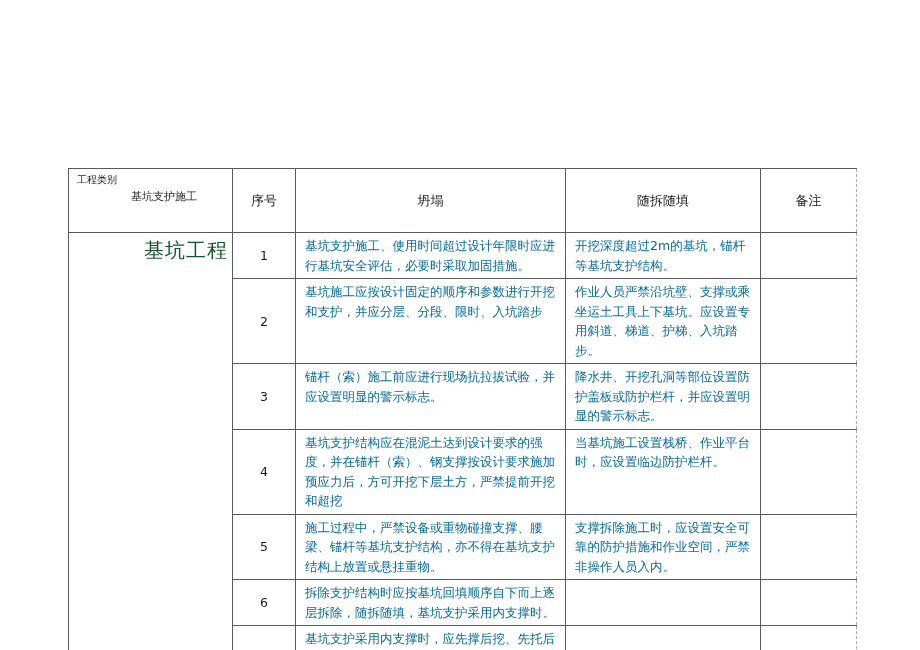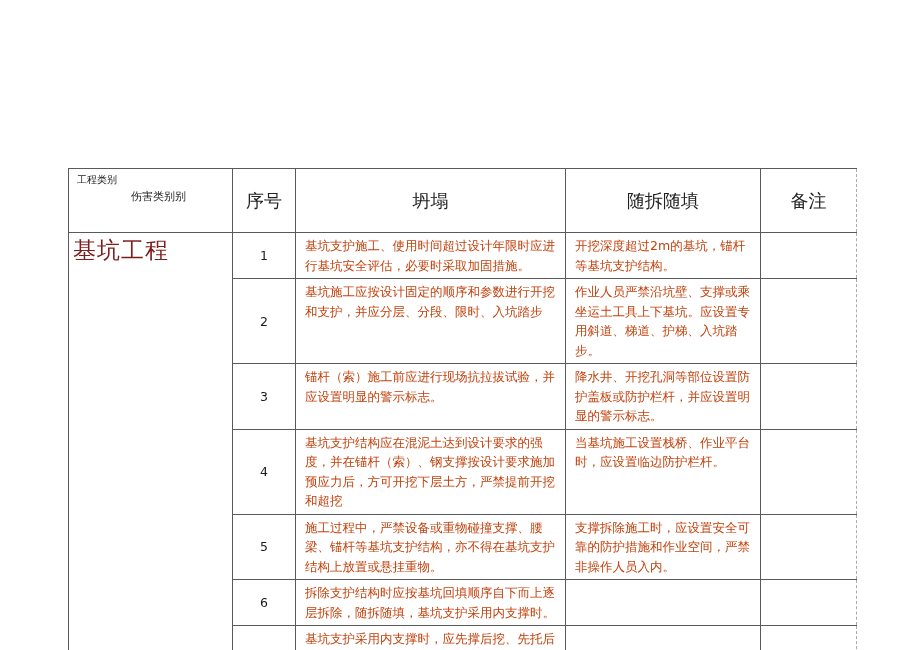--- a/index.html
+++ b/index.html
@@ -53,42 +53,43 @@
     color: #222;
   }
   .corner-bottom {
     padding: 2px 0 0 62px;
     font-size: 11px;
     color: #222;
   }
   .head-cell {
     text-align: center;
     vertical-align: middle !important;
-    font-size: 18px;
+    font-size: 13px;
     color: #222;
   }
   .category-cell {
     vertical-align: top;
     padding: 2px 4px 0 4px !important;
   }
   .category-text {
-    font-size: 23px;
+    font-size: 20px;
     letter-spacing: 1px;
-    color: #7f1d1d;
+    color: #14532d;
     line-height: 30px;
+    text-align: right;
   }
   .seq-cell {
     text-align: center;
     vertical-align: middle !important;
     font-size: 12.5px;
   }
   .text-cell {
     padding: 3px 9px 3px 9px !important;
     line-height: 19.5px;
-    color: #c2410c;
+    color: #0369a1;
     word-break: break-all;
   }
   .note-cell { padding: 3px 6px !important; }
 </style>
 </head>
 <body>
 
 <div class="page">
 
 
@@ -98,21 +99,21 @@
       <col style="width:63px">
       <col style="width:270px">
       <col style="width:195px">
       <col style="width:96px">
     </colgroup>
 
     <tbody>
         <tr style="height:64px">
       <td class="corner-cell">
         <div class="corner-top">工程类别</div>
-        <div class="corner-bottom">伤害类别别</div>
+        <div class="corner-bottom">基坑支护施工</div>
       </td>
       <td class="head-cell">序号</td>
       <td class="head-cell">坍塌</td>
       <td class="head-cell">随拆随填</td>
       <td class="head-cell edge-right">备注</td>
     </tr>
 
     <tr style="height:38px">
       <td class="category-cell" rowspan="7">
         <div class="category-text">基坑工程</div>

